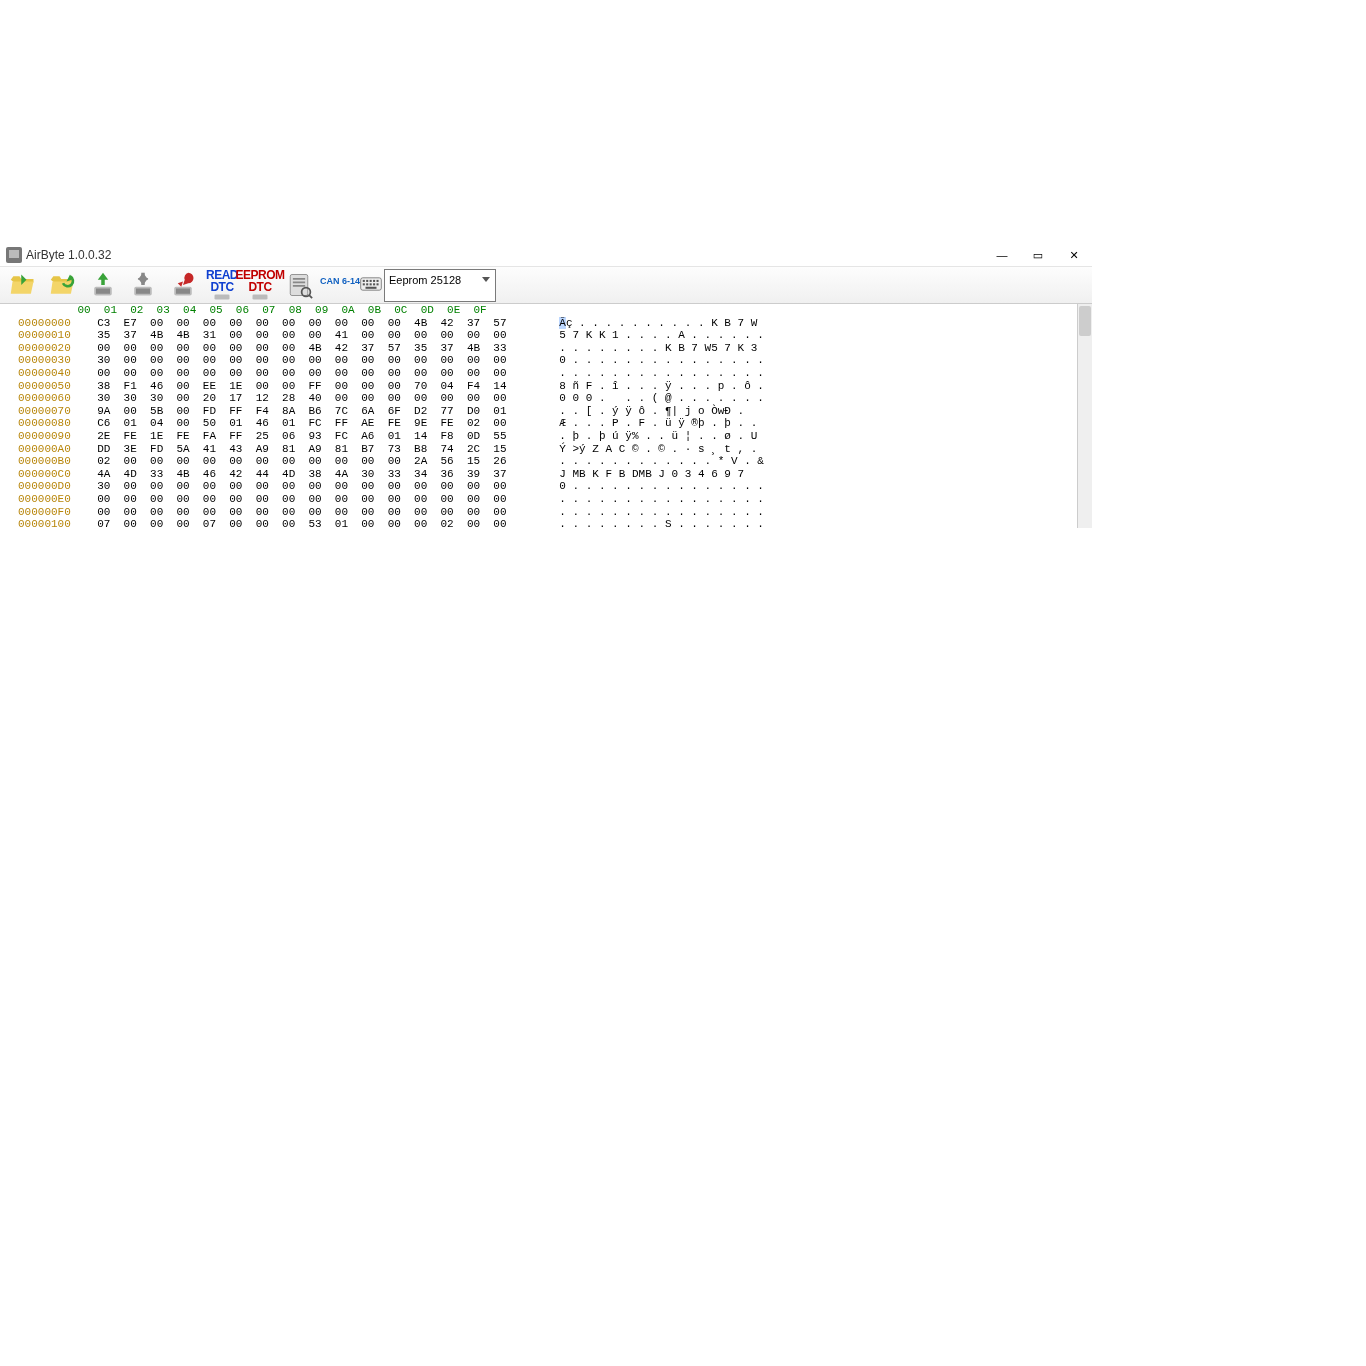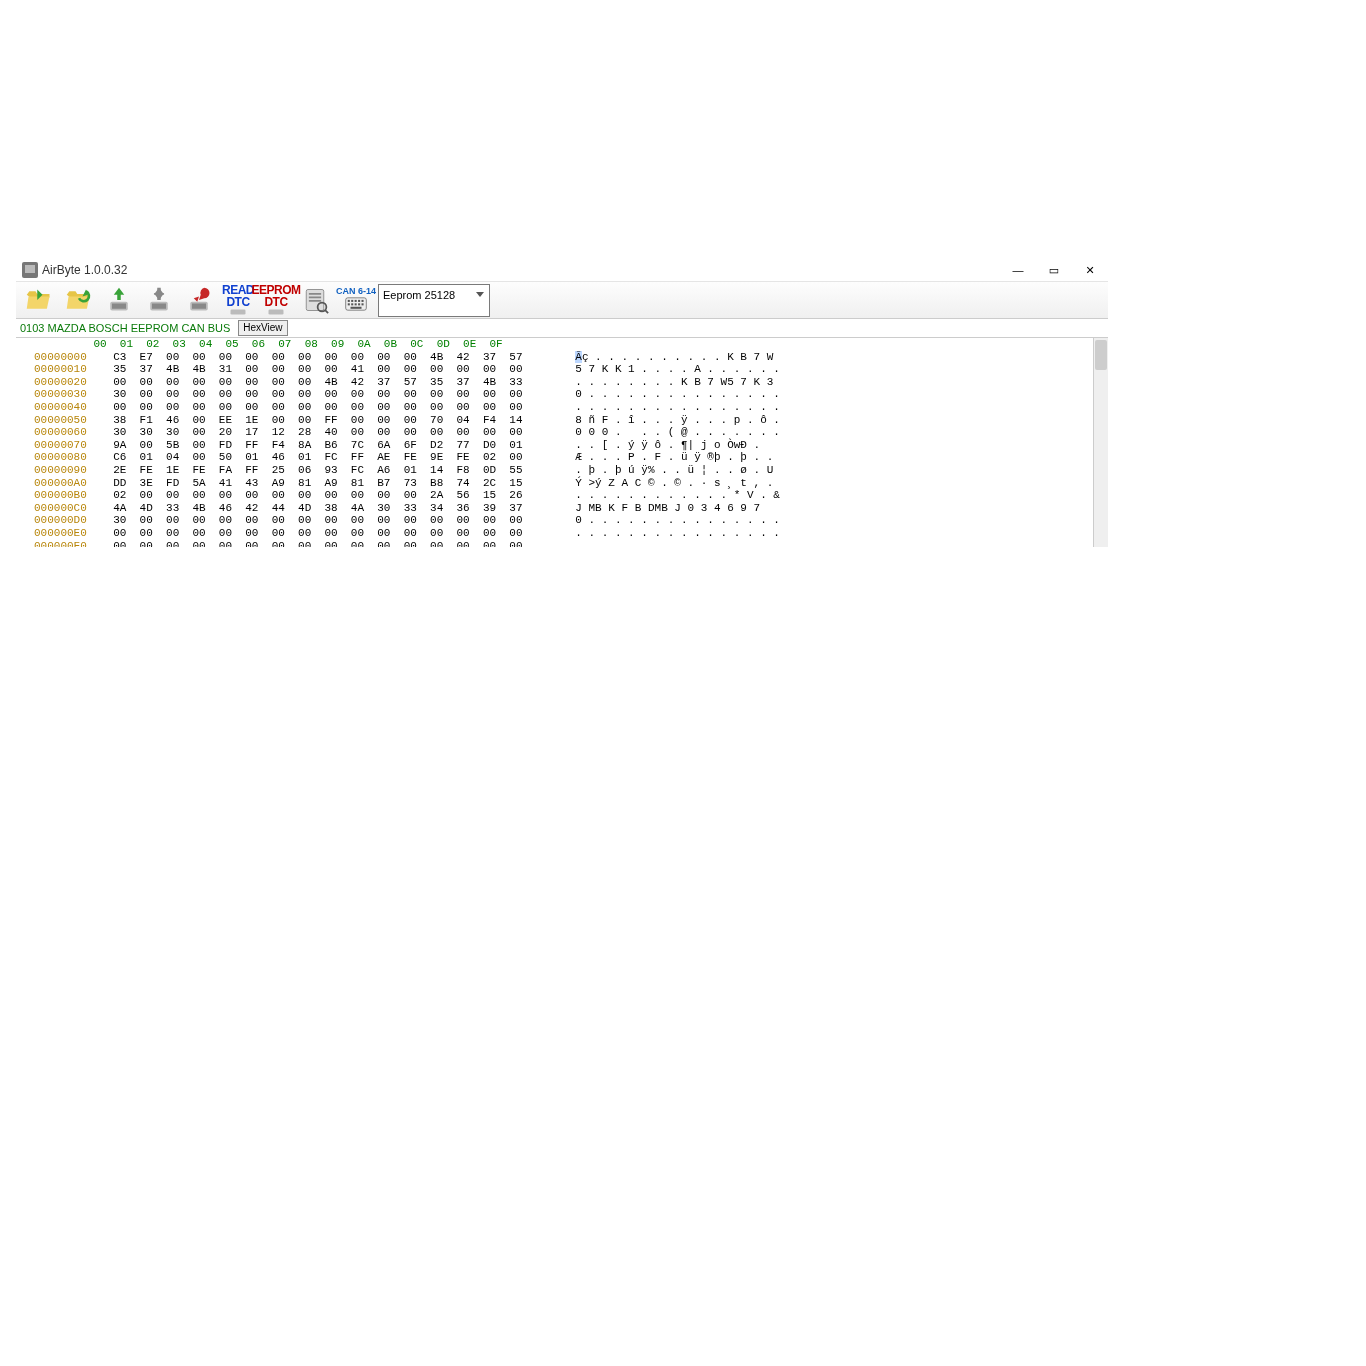--- a/index.html
+++ b/index.html
@@ -1,16 +1,16 @@
 <!DOCTYPE html>
 <html><head>
 <meta charset="utf-8">
 <style>
   html,body{margin:0;padding:0;background:#fff;font-family:'Segoe UI',Tahoma,sans-serif;font-size:11px;color:#000}
-  .app{width:1092px;margin-left:16px;position:relative;top:259px}
+  .app{width:1092px;margin-left:0;position:relative;top:244px}
   .titlebar{height:22px;display:flex;align-items:center;border-bottom:1px solid #e5e5e5;position:relative}
   .titlebar .icn{width:16px;height:16px;margin:0 4px 0 6px;background:#777;border-radius:2px;position:relative}
   .titlebar .icn::before{content:"";position:absolute;left:3px;top:3px;width:10px;height:8px;background:#bbb}
   .titlebar .ttl{font-size:12px;color:#333}
   .winctrl{position:absolute;right:0;top:0;display:flex}
   .winbtn{width:36px;height:22px;display:flex;align-items:center;justify-content:center;font-size:11px;color:#000}
   .menubar{height:18px;display:flex;align-items:center;padding-left:6px;gap:12px;font-size:11px;color:#000;border-bottom:1px solid #e5e5e5}
   .toolbar{height:36px;display:flex;align-items:center;border-bottom:1px solid #ccc;padding-left:4px;gap:2px;background:linear-gradient(#fdfdfd,#f0f0f0)}
   .tbtn{width:36px;height:32px;display:flex;align-items:center;justify-content:center;border:1px solid transparent;border-radius:3px}
   .tbtn svg{width:28px;height:28px}
@@ -120,21 +120,21 @@
       <svg viewBox="0 0 32 32">
           <rect x="6" y="4" width="20" height="24" rx="2" fill="#ddd" stroke="#888"></rect>
           <rect x="9" y="8" width="14" height="2" fill="#888"></rect>
           <rect x="9" y="12" width="14" height="2" fill="#888"></rect>
           <rect x="9" y="16" width="14" height="2" fill="#888"></rect>
           <circle cx="24" cy="24" r="5" fill="none" stroke="#555" stroke-width="2"></circle>
           <path d="M27 27l4 4" stroke="#555" stroke-width="2"></path>
         </svg>
     </div>
     <div class="canblk">
-      <div style="display:flex;flex-direction:column;align-items:center">
+      <div style="display:flex;align-items:flex-start">
         <span class="canlbl">CAN 6-14</span>
         <span class="kbd"><svg viewBox="0 0 32 20">
               <rect x="1" y="1" width="30" height="18" rx="3" fill="#eee" stroke="#555"></rect>
               <rect x="4" y="4" width="3" height="3" fill="#555"></rect>
               <rect x="9" y="4" width="3" height="3" fill="#555"></rect>
               <rect x="14" y="4" width="3" height="3" fill="#555"></rect>
               <rect x="19" y="4" width="3" height="3" fill="#555"></rect>
               <rect x="24" y="4" width="3" height="3" fill="#555"></rect>
               <rect x="4" y="9" width="3" height="3" fill="#555"></rect>
               <rect x="9" y="9" width="3" height="3" fill="#555"></rect>
@@ -143,24 +143,20 @@
               <rect x="24" y="9" width="3" height="3" fill="#555"></rect>
               <rect x="8" y="14" width="16" height="3" fill="#555"></rect>
             </svg></span>
       </div>
     </div>
     <div class="combo">
       <span>Eeprom 25128</span>
     </div>
   </div>
 
-  <div class="infobar">
-    <span class="info">0103 MAZDA BOSCH EEPROM CAN BUS</span>
-    <span class="hexbtn">HexView</span>
-  </div>
 
   <div class="hexpane">
     <div class="hexinner" id="hexinner"><div class="hdr">         00  01  02  03  04  05  06  07  08  09  0A  0B  0C  0D  0E  0F</div><div><span class="addr">00000000</span>    <span class="byte">C3  E7  00  00  00  00  00  00  00  00  00  00  4B  42  37  57</span>        <span class="ascii"><span class="hilite">Ã</span>ç . . . . . . . . . . K B 7 W</span></div><div><span class="addr">00000010</span>    <span class="byte">35  37  4B  4B  31  00  00  00  00  41  00  00  00  00  00  00</span>        <span class="ascii">5 7 K K 1 . . . . A . . . . . .</span></div><div><span class="addr">00000020</span>    <span class="byte">00  00  00  00  00  00  00  00  4B  42  37  57  35  37  4B  33</span>        <span class="ascii">. . . . . . . . K B 7 W5 7 K 3</span></div><div><span class="addr">00000030</span>    <span class="byte">30  00  00  00  00  00  00  00  00  00  00  00  00  00  00  00</span>        <span class="ascii">0 . . . . . . . . . . . . . . .</span></div><div><span class="addr">00000040</span>    <span class="byte">00  00  00  00  00  00  00  00  00  00  00  00  00  00  00  00</span>        <span class="ascii">. . . . . . . . . . . . . . . .</span></div><div><span class="addr">00000050</span>    <span class="byte">38  F1  46  00  EE  1E  00  00  FF  00  00  00  70  04  F4  14</span>        <span class="ascii">8 ñ F . î . . . ÿ . . . p . ô .</span></div><div><span class="addr">00000060</span>    <span class="byte">30  30  30  00  20  17  12  28  40  00  00  00  00  00  00  00</span>        <span class="ascii">0 0 0 .   . . ( @ . . . . . . .</span></div><div><span class="addr">00000070</span>    <span class="byte">9A  00  5B  00  FD  FF  F4  8A  B6  7C  6A  6F  D2  77  D0  01</span>        <span class="ascii">. . [ . ý ÿ ô . ¶| j o ÒwÐ .</span></div><div><span class="addr">00000080</span>    <span class="byte">C6  01  04  00  50  01  46  01  FC  FF  AE  FE  9E  FE  02  00</span>        <span class="ascii">Æ . . . P . F . ü ÿ ®þ . þ . .</span></div><div><span class="addr">00000090</span>    <span class="byte">2E  FE  1E  FE  FA  FF  25  06  93  FC  A6  01  14  F8  0D  55</span>        <span class="ascii">. þ . þ ú ÿ% . . ü ¦ . . ø . U</span></div><div><span class="addr">000000A0</span>    <span class="byte">DD  3E  FD  5A  41  43  A9  81  A9  81  B7  73  B8  74  2C  15</span>        <span class="ascii">Ý &gt;ý Z A C © . © . · s ¸ t , .</span></div><div><span class="addr">000000B0</span>    <span class="byte">02  00  00  00  00  00  00  00  00  00  00  00  2A  56  15  26</span>        <span class="ascii">. . . . . . . . . . . . * V . &amp;</span></div><div><span class="addr">000000C0</span>    <span class="byte">4A  4D  33  4B  46  42  44  4D  38  4A  30  33  34  36  39  37</span>        <span class="ascii">J MB K F B DMB J 0 3 4 6 9 7</span></div><div><span class="addr">000000D0</span>    <span class="byte">30  00  00  00  00  00  00  00  00  00  00  00  00  00  00  00</span>        <span class="ascii">0 . . . . . . . . . . . . . . .</span></div><div><span class="addr">000000E0</span>    <span class="byte">00  00  00  00  00  00  00  00  00  00  00  00  00  00  00  00</span>        <span class="ascii">. . . . . . . . . . . . . . . .</span></div><div><span class="addr">000000F0</span>    <span class="byte">00  00  00  00  00  00  00  00  00  00  00  00  00  00  00  00</span>        <span class="ascii">. . . . . . . . . . . . . . . .</span></div><div><span class="addr">00000100</span>    <span class="byte">07  00  00  00  07  00  00  00  53  01  00  00  00  02  00  00</span>        <span class="ascii">. . . . . . . . S . . . . . . .</span></div><div><span class="addr">00000110</span>    <span class="byte">34  01  00  00  00  02  00  00  23  03  00  00  63  01  00  00</span>        <span class="ascii">4 . . . . . . . # . . . c . . .</span></div><div><span class="addr">00000120</span>    <span class="byte">02  0A  00  00  02  0A  00  00  F1  0D  00  00  00  00  00  00</span>        <span class="ascii">. . . . . . . . ñ . . . . . . .</span></div><div><span class="addr">00000130</span>    <span class="byte">9C  07  00  00  00  00  00  00  9B  0B  00  00  F5  01  00  00</span>        <span class="ascii">. . . . . . . . . . . . õ . . .</span></div><div><span class="addr">00000140</span>    <span class="byte">C7  33  71  4D  8F  5E  D1  6C  39  78  A2  83  31  8C  BC  94</span>        <span class="ascii">Ç 3 q M .^Ñl 9 x ¢ . 1 . ¼ .</span></div><div><span class="addr">00000150</span>    <span class="byte">4C  9D  DB  A5  6A  AE  1D  B4  D3  B9  85  BF  3B  C5  EE  CA</span>        <span class="ascii">L . Û¥j ® .´ Ó¹ . ¿ ; Å î Ê</span></div><div><span class="addr">00000160</span>    <span class="byte">63  3C  A4  2C  C5  24  CD  20  DD  1C  8E  1B  EE  18  9E  17</span>        <span class="ascii">c &lt;¤ ,Å$Í   Ý . . . î . . .</span></div><div><span class="addr">00000170</span>    <span class="byte">4E  16  FE  14  FE  14  AE  13  AE  13  5E  12  5E  12  0E  11</span>        <span class="ascii">N . þ . þ . ® .® .^ .^ . . .</span></div><div><span class="addr">00000180</span>    <span class="byte">44  0B  3D  0C  3B  0D  62  0E  85  0F  DD  10  46  12  BA  13</span>        <span class="ascii">D . = . ; . b . . . Ý . F . º .</span></div><div><span class="addr">00000190</span>    <span class="byte">79  15  48  17  12  19  2B  1B  AA  1D  19  20  5A  22  F6  24</span>        <span class="ascii">y . H . . . + .ª . .   Z" ö $</span></div></div>
     <div class="hexscroll">
         <div class="scrollthumb"></div>
       </div>
   </div>
 
   <div class="logpane">
     <div class="log" id="loginner"><div><span class="ts">[18.10.2022, 10.58.06]</span>      <span></span></div><div><span class="ts">[18.10.2022, 10.58.06]</span>      <span class="k">Function: </span><span class="v">&lt;Information&gt;</span></div><div><span class="ts">[18.10.2022, 10.58.06]</span>      <span>Release version: 1.0.0.32</span></div><div><span class="ts">[18.10.2022, 10.58.06]</span>      <span>Using protocol: CAN</span></div><div><span class="ts">[18.10.2022, 10.58.06]</span>      <span style="color:#b8860b">Battery voltage: </span><span style="color:#0a8a0a">12,1V</span></div><div><span class="ts">[18.10.2022, 10.58.06]</span>      <span>Connect...</span></div><div><span class="ts">[18.10.2022, 10.58.06]</span>      <span>Connect OK</span></div><div><span class="ts">[18.10.2022, 10.58.06]</span>      <span>Read ID ECU...</span></div><div><span class="ts">[18.10.2022, 10.58.06]</span>      <span>Read ID ECU OK!</span></div></div>

